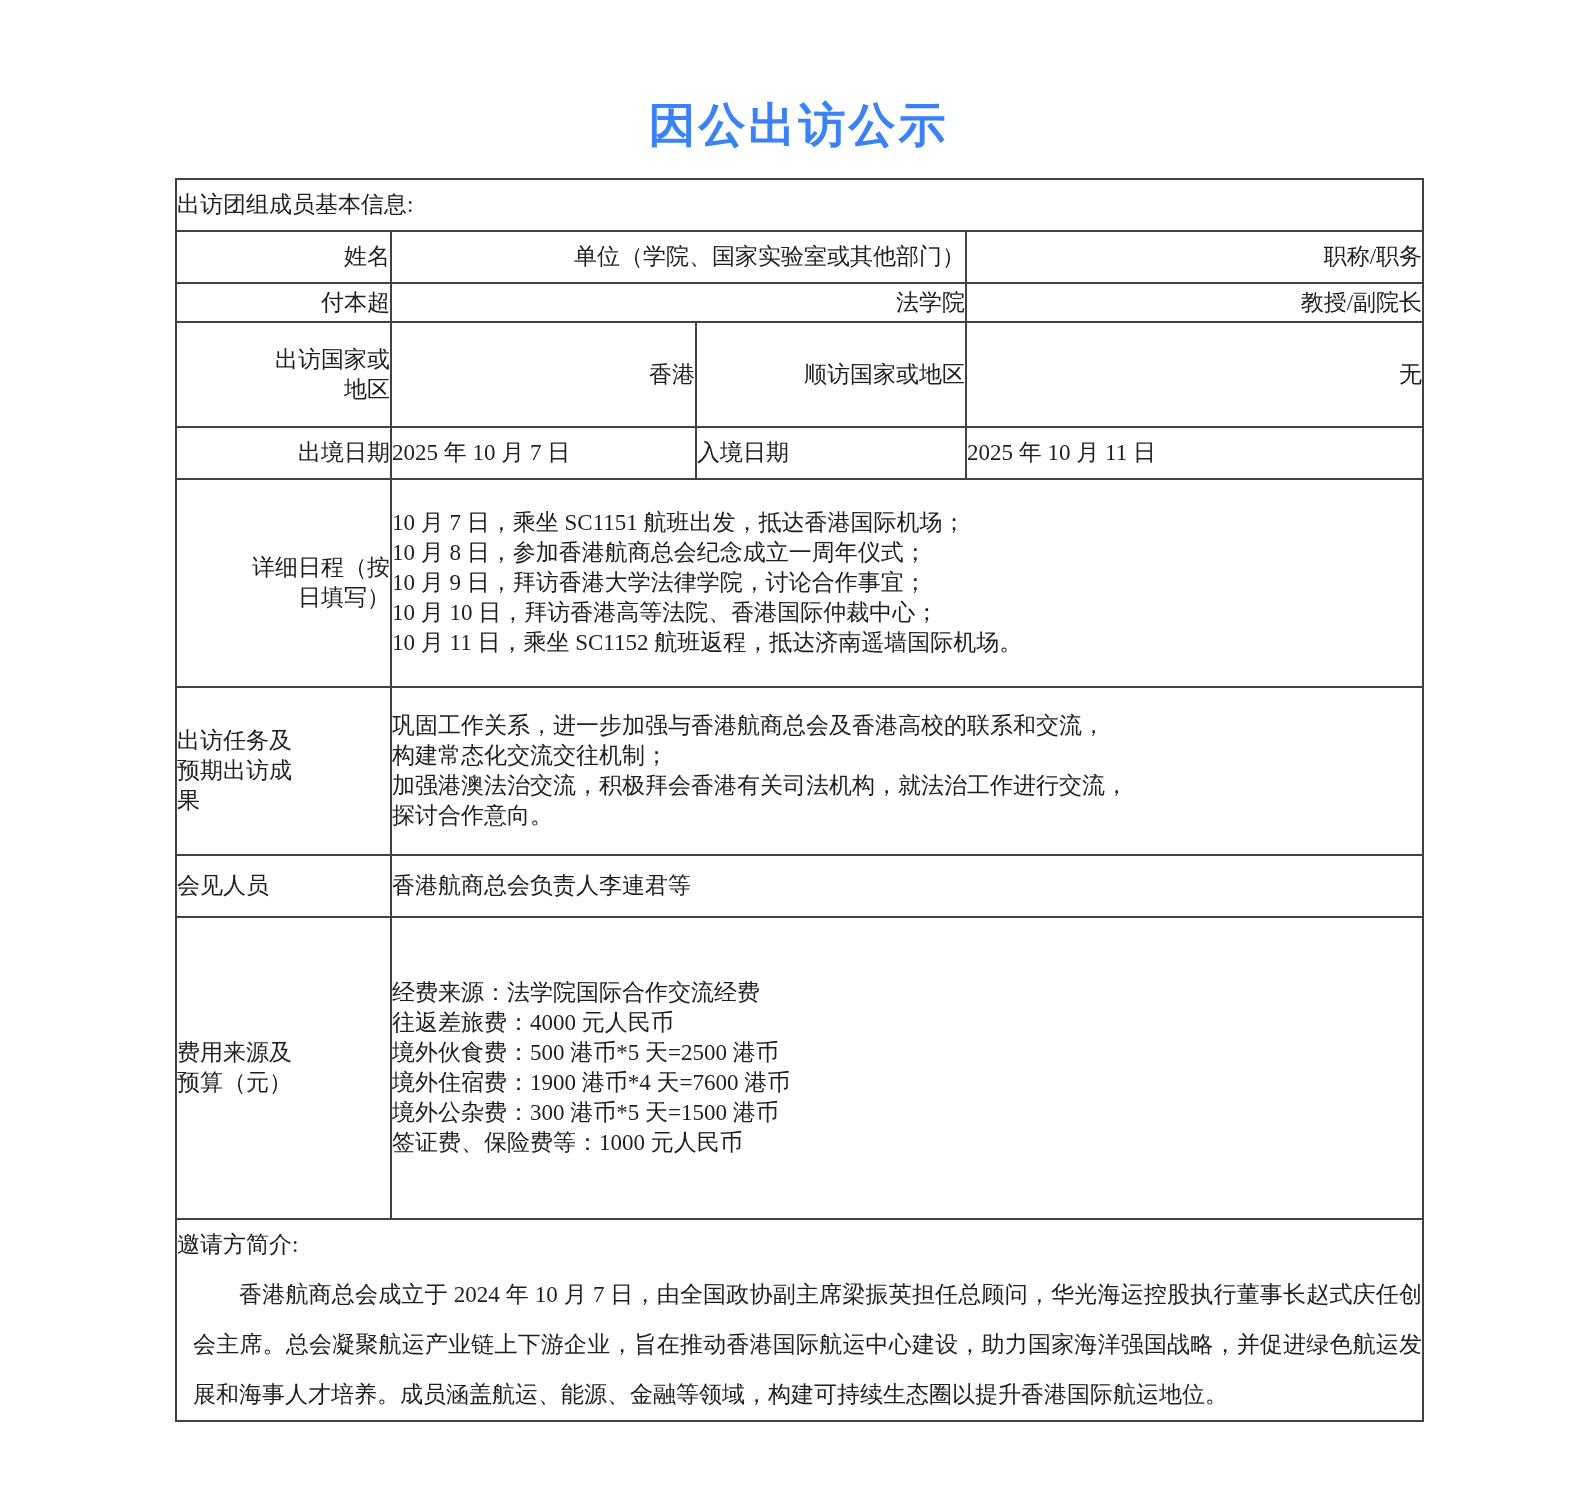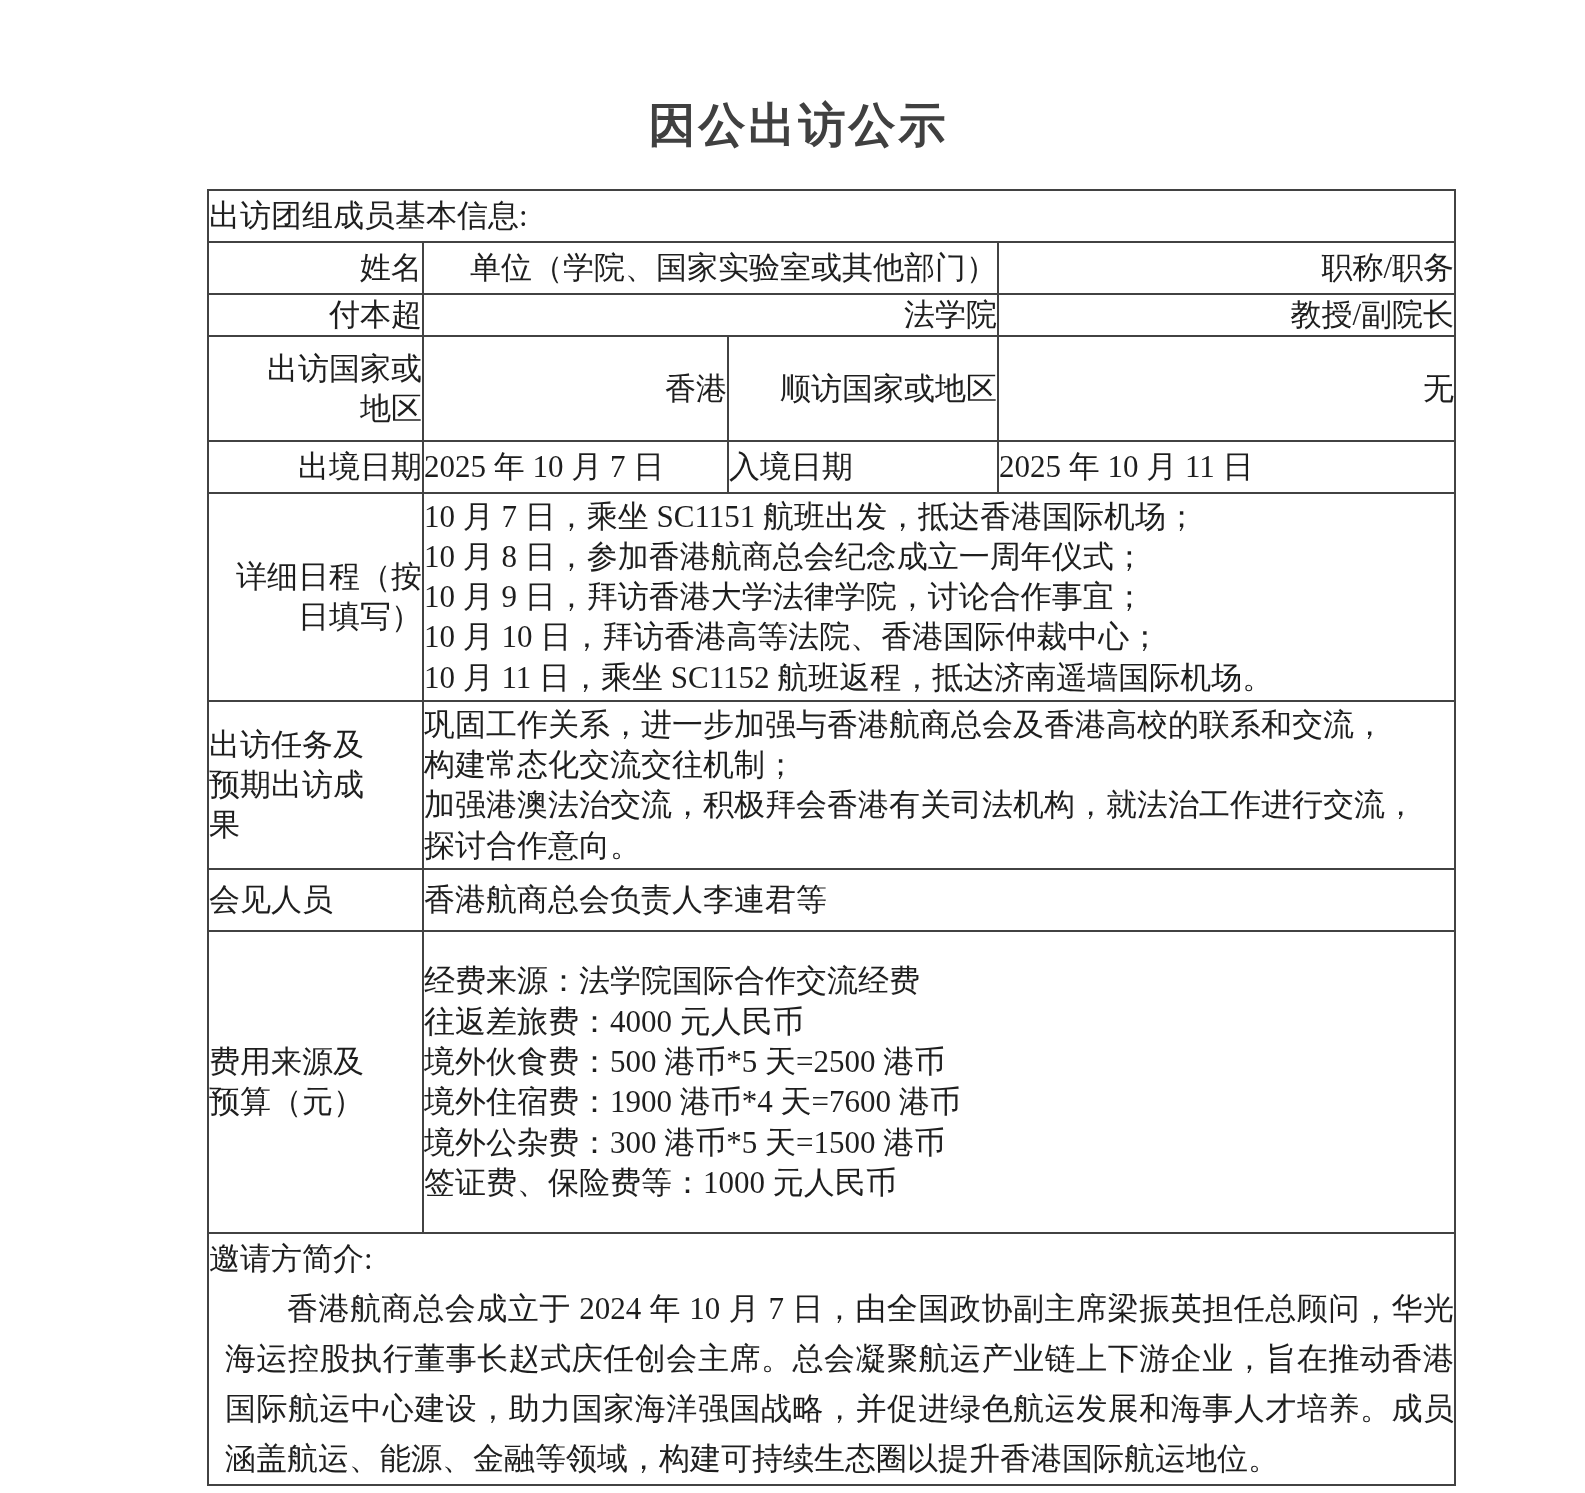--- a/index.html
+++ b/index.html
@@ -16,31 +16,30 @@
   .page-title {
     position: absolute;
     top: 94px;
     left: 175px;
     width: 1247px;
     margin: 0;
     text-align: center;
     font-size: 47px;
     font-weight: bold;
     letter-spacing: 3px;
-    color: #404040;
+    color: #3b82f6;
   }
   table.notice {
     position: absolute;
     left: 175px;
-    top: 189px;
+    top: 178px;
     width: 1247px;
     border-collapse: collapse;
     table-layout: fixed;
-    font-size: 31px;
-    margin-left: 32px;
+    font-size: 23px;
   }
   table.notice td {
     border: 2px solid #424242;
     padding: 0;
     vertical-align: middle;
     line-height: 1.3;
     overflow: hidden;
   }
   .c { text-align: right; }
   .l { text-align: left; padding-left: 14px; }

